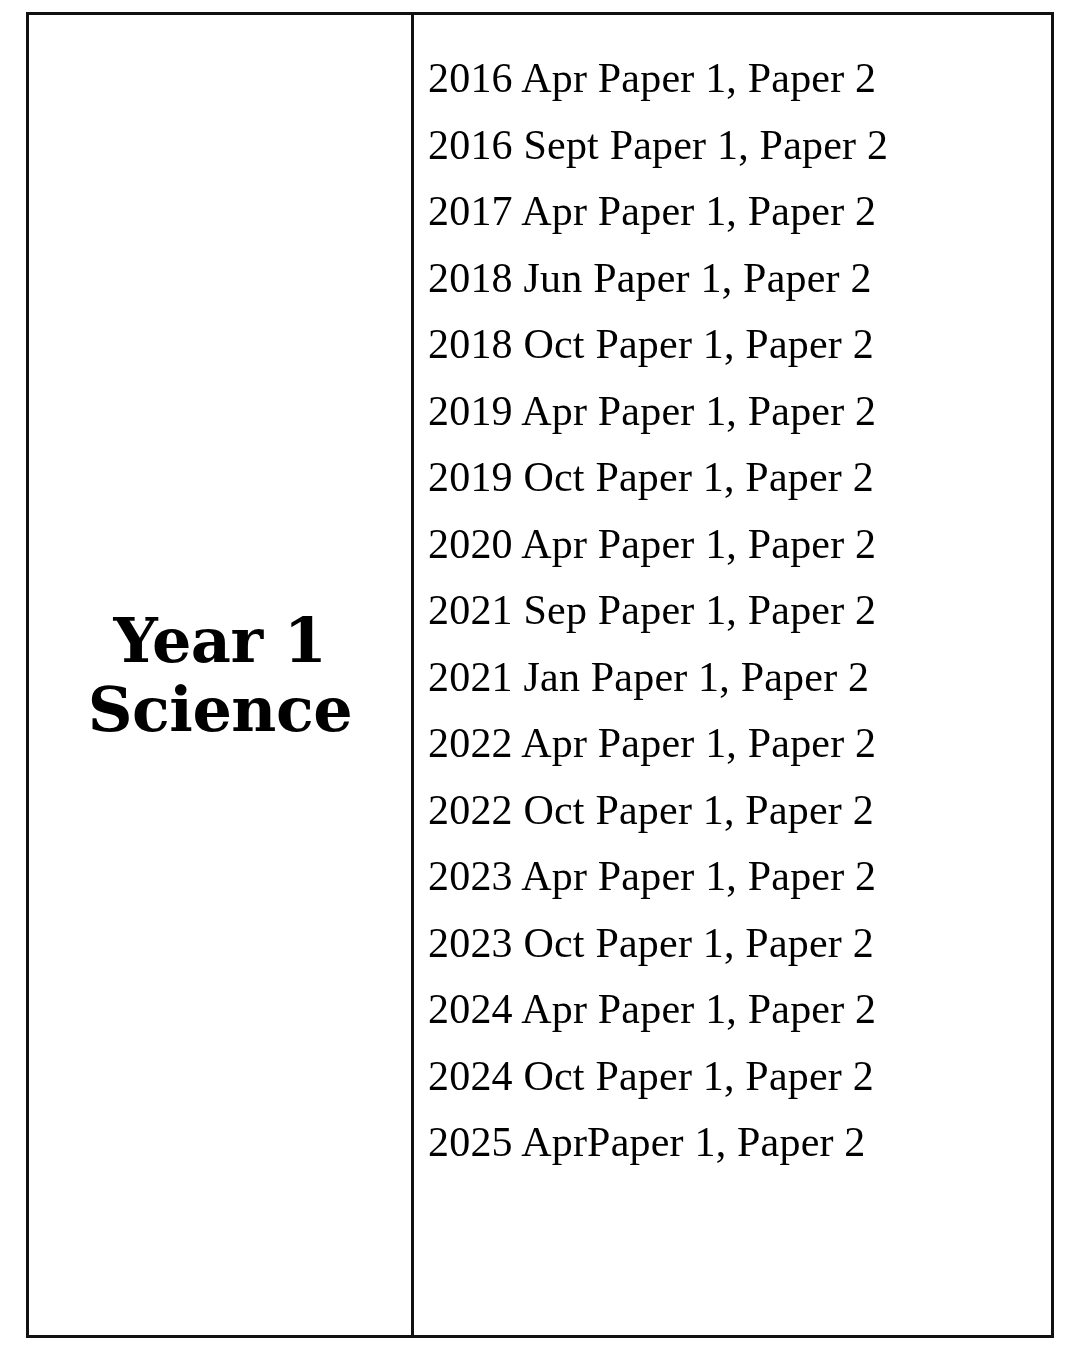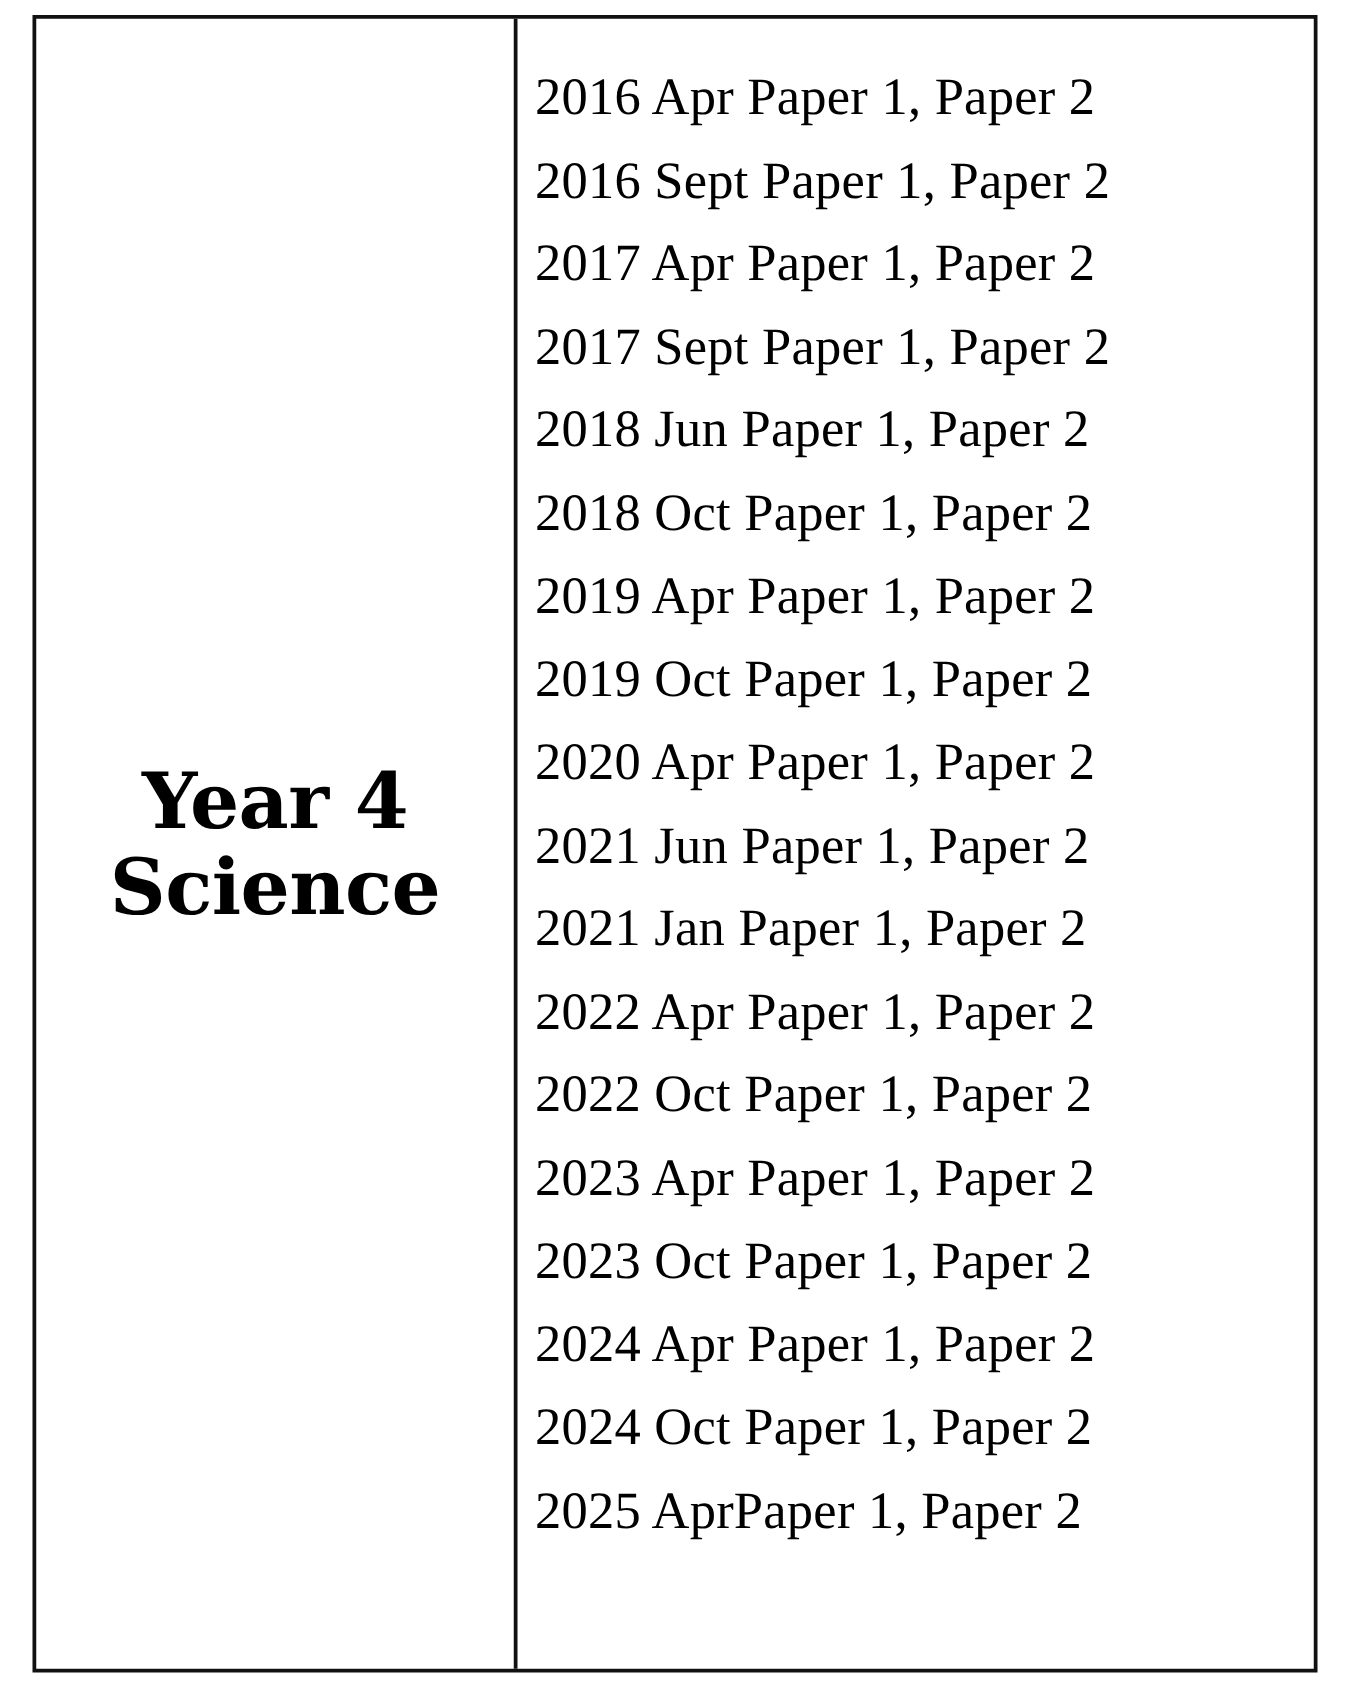--- a/index.html
+++ b/index.html
@@ -65,35 +65,34 @@
     letter-spacing: 0.2px;
   }
 </style>
 </head>
 <body>
 
 <div class="page">
   <div class="table-frame">
 
     <div class="left-cell">
-      <div class="subject-title" style="white-space: pre-line;">Year 4
+      <div class="subject-title" style="white-space: pre-line;">Year 1
 Science</div>
     </div>
 
     <div class="right-cell">
       <div class="paper-line">2016 Apr Paper 1, Paper 2</div>
       <div class="paper-line">2016 Sept Paper 1, Paper 2</div>
       <div class="paper-line">2017 Apr Paper 1, Paper 2</div>
-      <div class="paper-line">2017 Sept Paper 1, Paper 2</div>
       <div class="paper-line">2018 Jun Paper 1, Paper 2</div>
       <div class="paper-line">2018 Oct Paper 1, Paper 2</div>
       <div class="paper-line">2019 Apr Paper 1, Paper 2</div>
       <div class="paper-line">2019 Oct Paper 1, Paper 2</div>
       <div class="paper-line">2020 Apr Paper 1, Paper 2</div>
-      <div class="paper-line">2021 Jun Paper 1, Paper 2</div>
+      <div class="paper-line">2021 Sep Paper 1, Paper 2</div>
       <div class="paper-line">2021 Jan Paper 1, Paper 2</div>
       <div class="paper-line">2022 Apr Paper 1, Paper 2</div>
       <div class="paper-line">2022 Oct Paper 1, Paper 2</div>
       <div class="paper-line">2023 Apr Paper 1, Paper 2</div>
       <div class="paper-line">2023 Oct Paper 1, Paper 2</div>
       <div class="paper-line">2024 Apr Paper 1, Paper 2</div>
       <div class="paper-line">2024 Oct Paper 1, Paper 2</div>
       <div class="paper-line">2025 AprPaper 1, Paper 2</div>
     </div>
 

